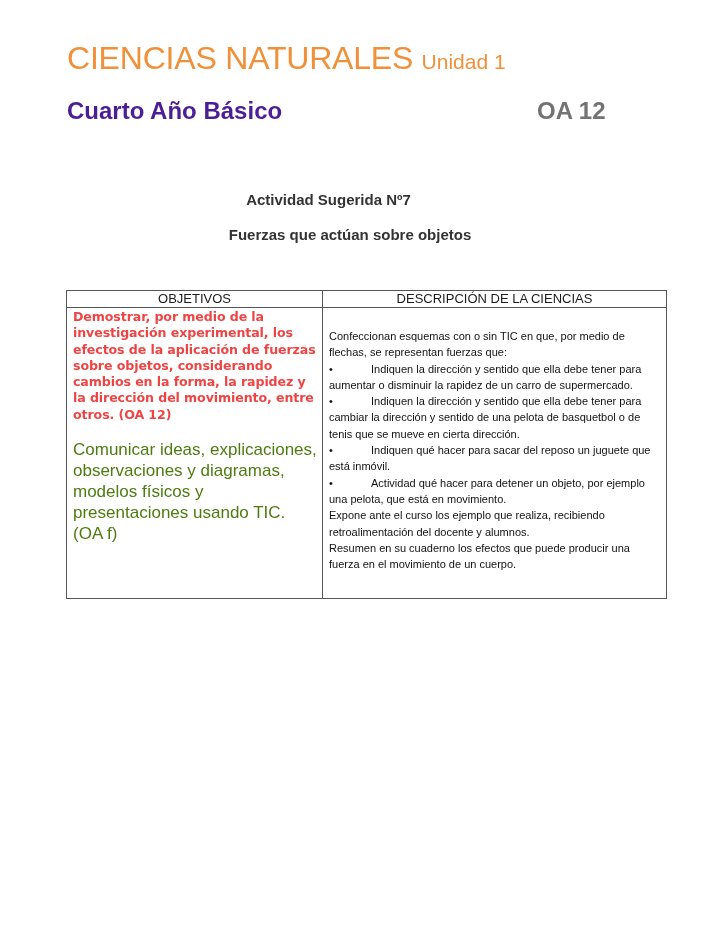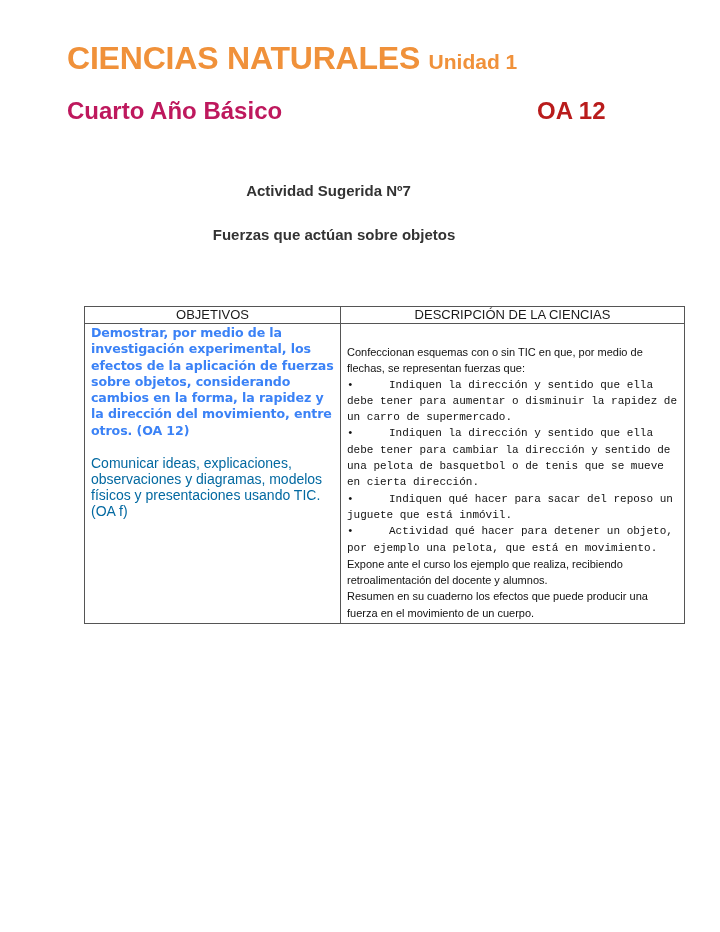--- a/index.html
+++ b/index.html
@@ -14,82 +14,81 @@
       overflow: hidden;
       font-family: "Liberation Sans", sans-serif;
       color: #1a1a1a;
     }
     .header-line1 {
       position: absolute;
       left: 67px;
       top: 40px;
       white-space: nowrap;
       color: #f0913a;
-      font-weight: bold;
+      font-weight: normal;
     }
     .main-title {
       font-size: 32px;
       letter-spacing: -0.2px;
     }
     .unit-label {
       font-size: 21px;
       margin-left: 4px;
     }
     .header-line2 {
       position: absolute;
       left: 67px;
       top: 97px;
       width: 540px;
       font-weight: bold;
       font-size: 24px;
     }
     .grade {
-      color: #be185d;
+      color: #4c1d95;
       position: absolute;
       left: 0;
       top: 0;
       white-space: nowrap;
       text-align: center;
     }
     .oa-code {
-      color: #b91c1c;
+      color: #737373;
       position: absolute;
       left: 470px;
       top: 0;
       white-space: nowrap;
     }
     .activity-number {
       position: absolute;
       left: 0;
       width: 657px;
-      top: 182px;
+      top: 191px;
       text-align: center;
       font-weight: bold;
       font-size: 15px;
       color: #333333;
     }
     .activity-title {
       position: absolute;
-      left: 0;
+      left: 16px;
       width: 668px;
       top: 226px;
       text-align: center;
       font-weight: bold;
       font-size: 15px;
       color: #333333;
     }
     .activity-table {
       position: absolute;
-      left: 84px;
+      left: 66px;
       top: 290px;
       width: 600px;
       border-collapse: collapse;
       border: 1.5px solid #555555;
       table-layout: fixed;
-      margin-top: 16px;
     }
     .activity-table th {
       font-weight: normal;
       font-size: 13px;
       border: 1px solid #555555;
       padding: 0;
       height: 16px;
       line-height: 16px;
       text-align: center;
       color: #1a1a1a;
@@ -102,42 +101,41 @@
     .col-obj { width: 256px; }
     .col-desc { width: 344px; }
     .obj-cell {
       padding: 1px 4px 4px 6px !important;
     }
     .obj-main {
       font-family: "DejaVu Sans", sans-serif;
       font-weight: bold;
       font-size: 12.6px;
       line-height: 16.3px;
-      color: #3b82f6;
+      color: #ef4444;
       letter-spacing: -0.1px;
     }
     .obj-secondary {
       margin-top: 16px;
-      font-size: 14px;
-      line-height: 16px;
-      color: #0369a1;
+      font-size: 17px;
+      line-height: 21px;
+      color: #4d7c0f;
       padding-bottom: 50px;
     }
     .desc-cell {
       padding: 20px 4px 2px 6px !important;
       font-size: 11px;
       line-height: 16.3px;
       color: #111111;
     }
     .desc-para {
       display: block;
     }
     .bullet-item {
       display: block;
-      font-family: Liberation Mono, monospace;
     }
     .bullet-dot {
       display: inline-block;
       width: 42px;
     }
   </style>
 </head>
 <body>
 
 <div class="header-line1">

